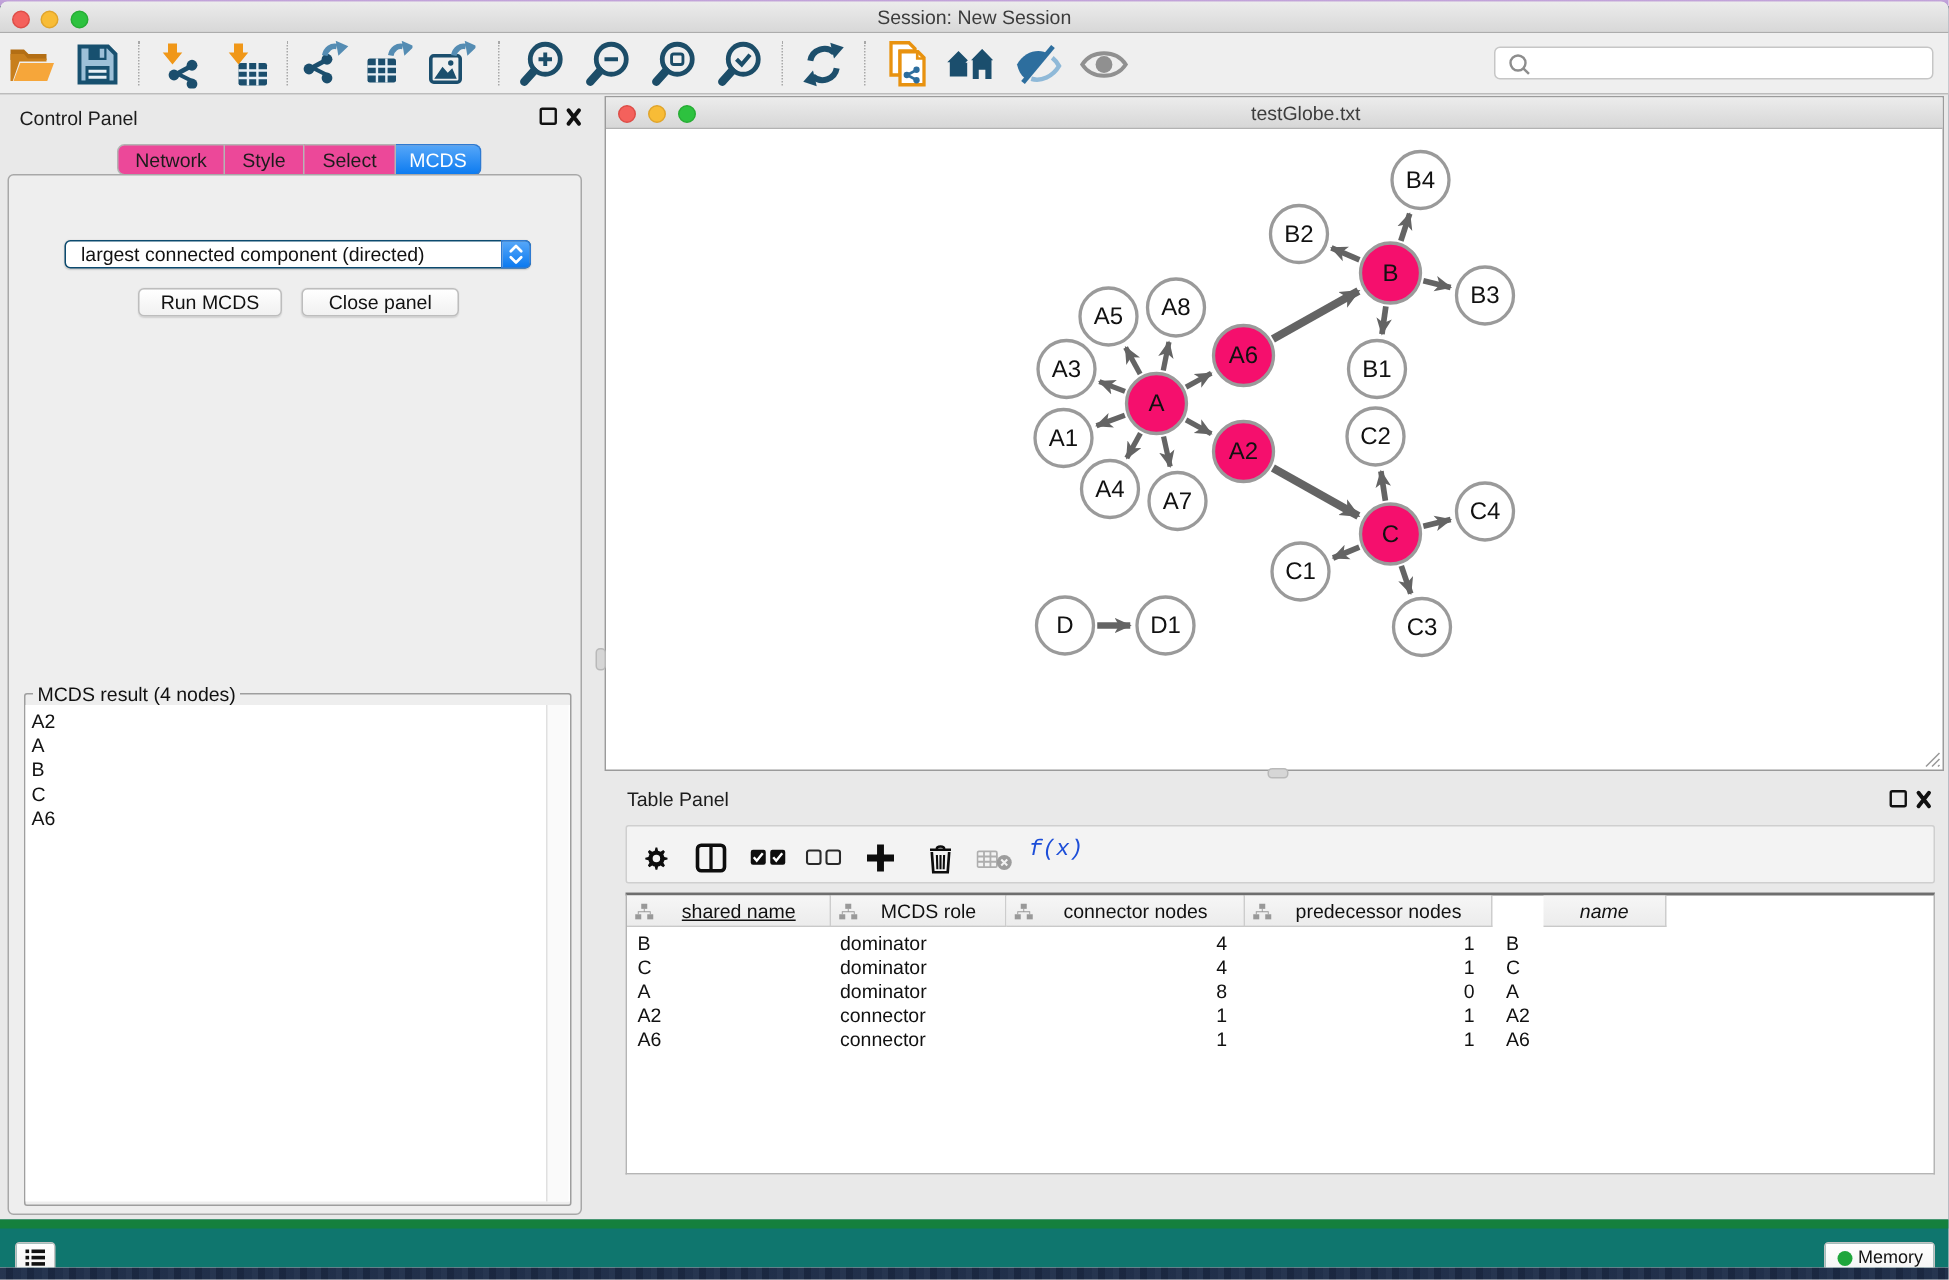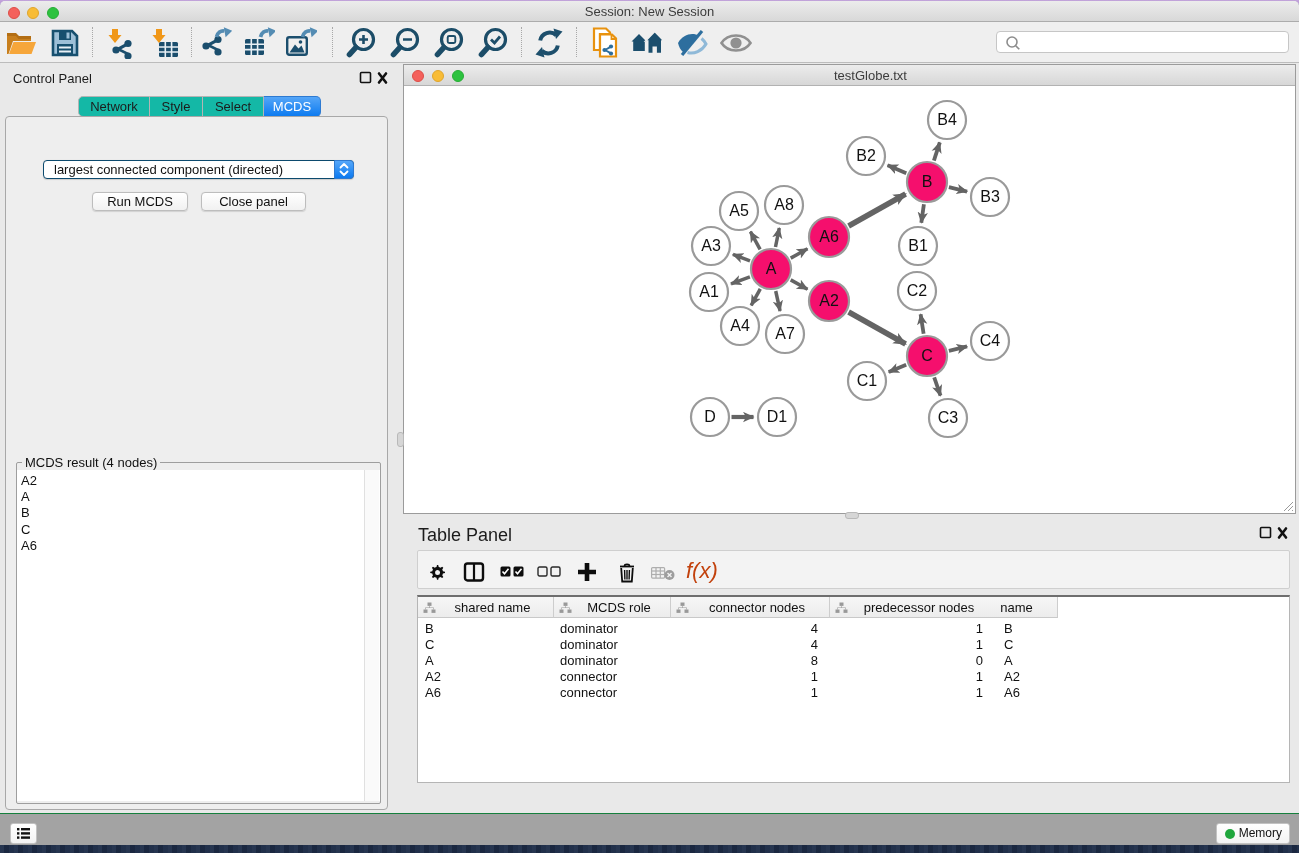--- a/index.html
+++ b/index.html
@@ -10,45 +10,45 @@
 .titlebar{position:absolute;left:0;top:0;width:1299px;height:21px;background:linear-gradient(#ececec,#d8d8d8);border-bottom:1px solid #acacac;border-radius:5px 5px 0 0;}
 .tl{position:absolute;top:6px;width:12px;height:12px;border-radius:50%;}
 .title-text{position:absolute;top:0;left:0;width:100%;text-align:center;font-size:13px;line-height:21px;color:#3c3c3c;}
 .toolbar{position:absolute;left:0;top:21px;width:1299px;height:41px;background:#efefef;border-bottom:1px solid #bcbcbc;}
 .sep{position:absolute;top:5px;height:30px;width:0;border-left:1px dotted #a8a8a8;}
 .ticon{position:absolute;top:3px;}
 .search{position:absolute;left:996px;top:9px;width:293px;height:22px;background:#fff;border:1px solid #c6c6c6;border-radius:4px;}
 
 .cp-title{position:absolute;left:13px;top:70px;font-size:13px;color:#1c1c1c;}
 .tabs{position:absolute;display:flex;height:21px;font-size:13px;}
-.tabs .tab{background:#14b8a6;border:1px solid #b4b4b4;border-left:none;color:#1c1c1c;text-align:center;line-height:19px;}
+.tabs .tab{background:#ec4899;border:1px solid #b4b4b4;border-left:none;color:#1c1c1c;text-align:center;line-height:19px;}
 .tabs .tab:first-child{border-left:1px solid #b4b4b4;border-radius:5px 0 0 5px;}
 .tabs .tab:last-child{border-radius:0 5px 5px 0;}
 .tabs .tab.sel{background:linear-gradient(#55a6f8,#0d7bf0);color:#fff;border-color:#2e7ad1;}
 .pane{position:absolute;left:5px;top:115px;width:383px;height:694px;border:1px solid #a8a8a8;border-radius:4px;background:#eeeeee;}
 .optlabel{position:absolute;left:0;top:134px;width:393px;text-align:center;font-size:13px;color:#111;}
 .combo{position:absolute;left:43px;top:159px;width:311px;height:19px;background:#fff;border:1px solid #0c4a6e;border-radius:4px;font-size:13px;line-height:17px;color:#111;padding-left:10px;box-shadow:0 0.5px 1px rgba(0,0,0,.15);}
 .combo .stepper{position:absolute;right:-1px;top:-1px;width:20px;height:19px;background:linear-gradient(#56a7f9,#0c7af0);border-radius:0 4px 4px 0;border:1px solid #2e7ad1;}
 .btn{position:absolute;height:19px;background:linear-gradient(#ffffff,#f1f1f1);border:1px solid #bdbdbd;border-radius:4px;font-size:13px;text-align:center;color:#111;line-height:17px;box-shadow:0 0.5px 1px rgba(0,0,0,.12);}
 .groupbox{position:absolute;left:16px;top:461px;width:365px;height:342px;border:1px solid #9e9e9e;border-radius:2px;}
 .grouplabel{position:absolute;left:22px;top:454px;background:#eeeeee;padding:0 3px;font-size:13px;color:#111;}
 .mlist{position:absolute;left:17px;top:469px;width:363px;height:331px;background:#fff;font-size:13px;color:#111;padding:3px 0 0 4px;line-height:16.2px;}
 .mscroll{position:absolute;left:364px;top:469px;width:15px;height:331px;background:#fafafa;border-left:1px solid #e0e0e0;}
 
 .netwin{position:absolute;left:403px;top:63px;width:893px;height:450px;background:#fff;border:1px solid #9b9b9b;text-decoration:underline;}
 .nw-title{position:absolute;left:0;top:0;width:100%;height:21px;background:linear-gradient(#ececec,#d7d7d7);border-bottom:1px solid #b2b2b2;}
 .nw-title .title-text{line-height:21px;padding-left:42px;}
 
-.tp-title{position:absolute;left:418px;top:524px;font-size:18px;color:#1c1c1c;}
+.tp-title{position:absolute;left:418px;top:524px;font-size:13px;color:#1c1c1c;}
 .tp-toolbar{position:absolute;left:417px;top:549px;width:873px;height:39px;background:#f3f3f3;border:1px solid #cfcfcf;border-radius:2px;}
 .tbl{position:absolute;left:417px;top:594px;width:873px;height:188px;background:#fff;border:1px solid #b5b5b5;border-top:2px solid #6e6e6e;}
 .th{position:absolute;top:0;height:21px;background:linear-gradient(#f6f6f6,#ececec);border-right:1px solid #cdcdcd;border-bottom:1px solid #c9c9c9;font-size:13px;color:#111;text-align:center;line-height:21px;}
 .td{position:absolute;font-size:13px;color:#111;height:16px;line-height:16px;}
 
-.statusbar{position:absolute;left:0;top:812px;width:1299px;height:32px;background:#a3a3a3;border-top:1px solid #15803d;text-decoration:underline;}
+.statusbar{position:absolute;left:0;top:812px;width:1299px;height:32px;background:#0f766e;border-top:6px solid #15803d;text-decoration:underline;}
 .sbtn{position:absolute;background:linear-gradient(#ffffff,#f3f3f3);border:1px solid #c2c2c2;border-radius:3px;}
 .grip{position:absolute;background:#d6d6d6;border:1px solid #b9b9b9;border-radius:3px;}
 </style>
 </head>
 <body>
 <div class="app">
 
   <div class="titlebar">
     <div class="tl" style="left:8px;background:#f4615c;border:1px solid #dd4e48;"></div>
     <div class="tl" style="left:27px;background:#f8bc36;border:1px solid #e0a52c;"></div>
@@ -367,31 +367,31 @@
         <rect x="0.6" y="2.6" width="13" height="10.5" rx="1"></rect>
         <line x1="0.6" y1="6" x2="13.6" y2="6"></line>
           <line x1="0.6" y1="9.5" x2="13.6" y2="9.5"></line>
         <line x1="5" y1="2.6" x2="5" y2="13"></line>
           <line x1="9.3" y1="2.6" x2="9.3" y2="13"></line>
       </g>
       <circle cx="18.5" cy="10" r="5" fill="#9d9d9d"></circle>
       <path d="M16.5 8 L20.5 12 M20.5 8 L16.5 12" stroke="#f3f3f3" stroke-width="1.4"></path>
     </svg>
 
-    <div style="position:absolute;left:268px;top:7px;font-family:Liberation Sans, sans-serif;font-style:italic;font-size:22px;color:#c2410c;">f(x)</div>
+    <div style="position:absolute;left:268px;top:7px;font-family:Liberation Mono, monospace;font-style:italic;font-size:15px;color:#1d4ed8;">f(x)</div>
   </div>
   <div class="tbl">
     <div class="th" style="left:0;width:136px;"><svg class="hico" width="13" height="12" viewBox="0 0 13 12" style="position:absolute;left:5px;top:5px;">
           <g fill="#999">
             <rect x="4.5" y="0.5" width="4" height="3.4"></rect>
             <rect x="0.5" y="7.5" width="4" height="3.4"></rect>
             <rect x="8.5" y="7.5" width="4" height="3.4"></rect>
             <path d="M6.2 3.9 L6.8 3.9 L6.8 5.5 L6.2 5.5 Z M2.2 5.5 L10.8 5.5 L10.8 7.5 L10.2 7.5 L10.2 6.1 L2.8 6.1 L2.8 7.5 L2.2 7.5 Z"></path>
           </g>
-        </svg><span style="margin-left:14px;">shared name</span></div>
+        </svg><span style="margin-left:14px;text-decoration:underline;">shared name</span></div>
     <div class="th" style="left:136px;width:117px;"><svg class="hico" width="13" height="12" viewBox="0 0 13 12" style="position:absolute;left:5px;top:5px;">
           <g fill="#999">
             <rect x="4.5" y="0.5" width="4" height="3.4"></rect>
             <rect x="0.5" y="7.5" width="4" height="3.4"></rect>
             <rect x="8.5" y="7.5" width="4" height="3.4"></rect>
             <path d="M6.2 3.9 L6.8 3.9 L6.8 5.5 L6.2 5.5 Z M2.2 5.5 L10.8 5.5 L10.8 7.5 L10.2 7.5 L10.2 6.1 L2.8 6.1 L2.8 7.5 L2.2 7.5 Z"></path>
           </g>
         </svg><span style="margin-left:14px;">MCDS role</span></div>
     <div class="th" style="left:253px;width:159px;"><svg class="hico" width="13" height="12" viewBox="0 0 13 12" style="position:absolute;left:5px;top:5px;">
           <g fill="#999">
@@ -402,21 +402,21 @@
           </g>
         </svg><span style="margin-left:14px;">connector nodes</span></div>
     <div class="th" style="left:412px;width:165px;"><svg class="hico" width="13" height="12" viewBox="0 0 13 12" style="position:absolute;left:5px;top:5px;">
           <g fill="#999">
             <rect x="4.5" y="0.5" width="4" height="3.4"></rect>
             <rect x="0.5" y="7.5" width="4" height="3.4"></rect>
             <rect x="8.5" y="7.5" width="4" height="3.4"></rect>
             <path d="M6.2 3.9 L6.8 3.9 L6.8 5.5 L6.2 5.5 Z M2.2 5.5 L10.8 5.5 L10.8 7.5 L10.2 7.5 L10.2 6.1 L2.8 6.1 L2.8 7.5 L2.2 7.5 Z"></path>
           </g>
         </svg><span style="margin-left:14px;">predecessor nodes</span></div>
-    <div class="th" style="left:558px;width:82px;">name</div>
+    <div class="th" style="left:611px;width:82px;font-style:italic;">name</div>
     <div class="td" style="left:7px;top:24px;">B</div>
       <div class="td" style="left:142px;top:24px;">dominator</div>
       <div class="td" style="left:330px;top:24px;width:70px;text-align:right;">4</div>
       <div class="td" style="left:495px;top:24px;width:70px;text-align:right;">1</div>
       <div class="td" style="left:586px;top:24px;">B</div>
     <div class="td" style="left:7px;top:40px;">C</div>
       <div class="td" style="left:142px;top:40px;">dominator</div>
       <div class="td" style="left:330px;top:40px;width:70px;text-align:right;">4</div>
       <div class="td" style="left:495px;top:40px;width:70px;text-align:right;">1</div>
       <div class="td" style="left:586px;top:40px;">C</div>

